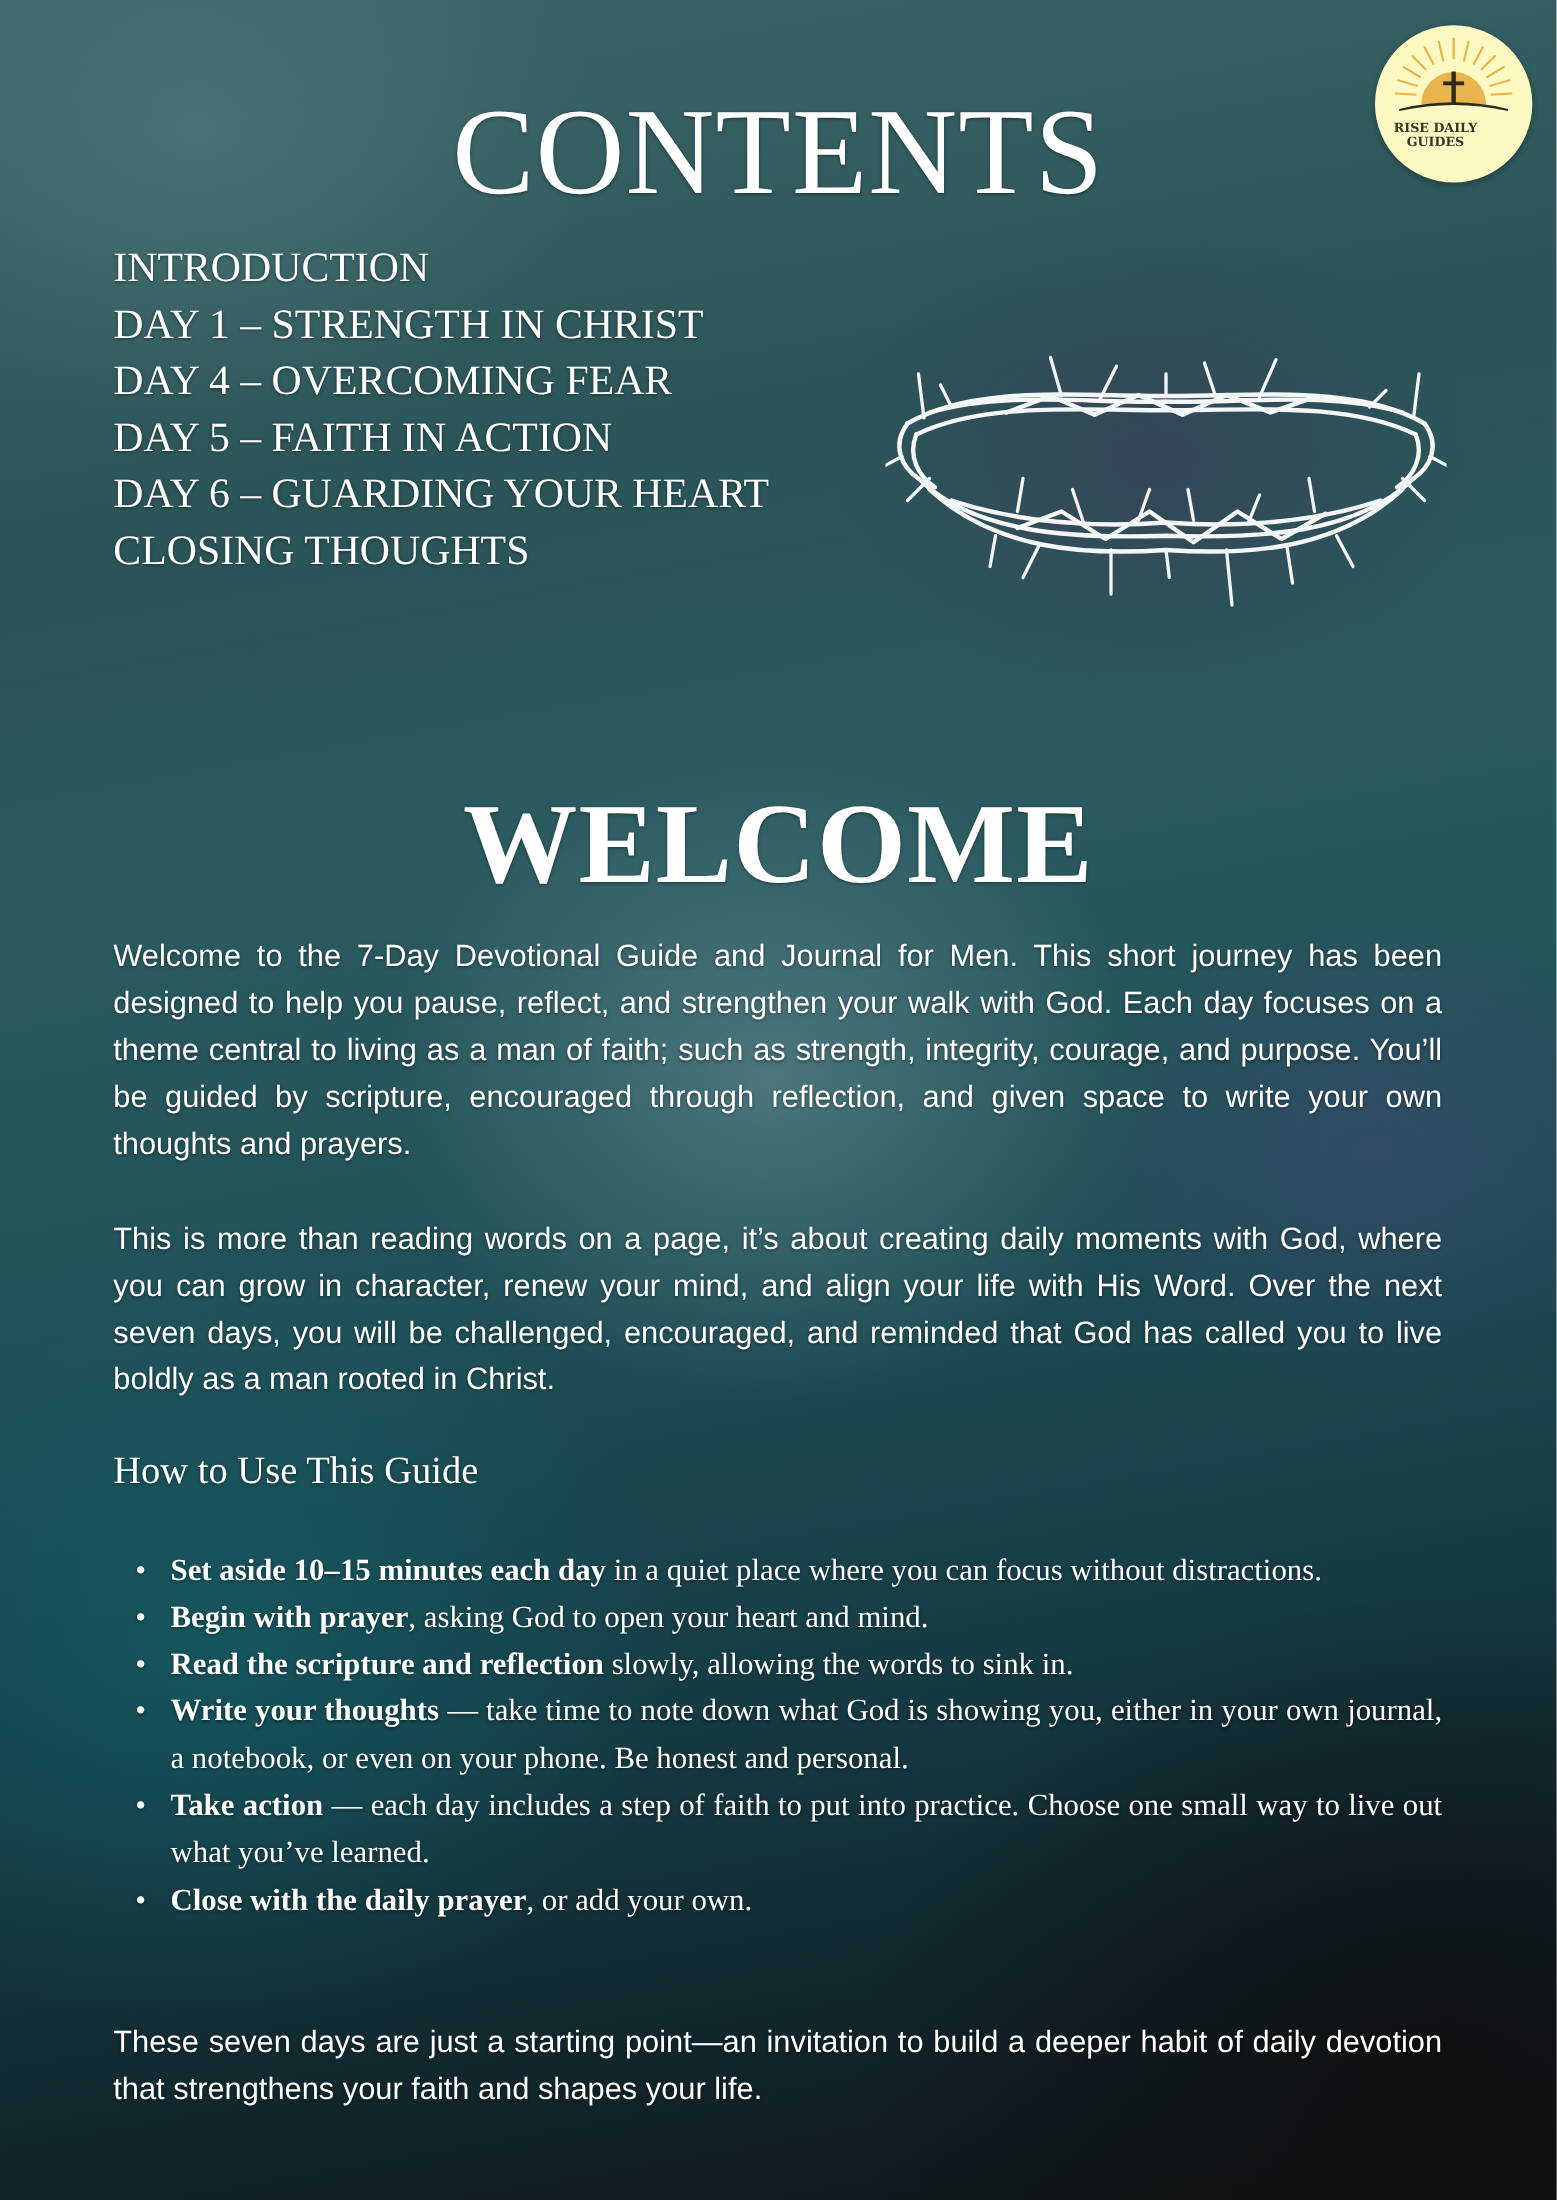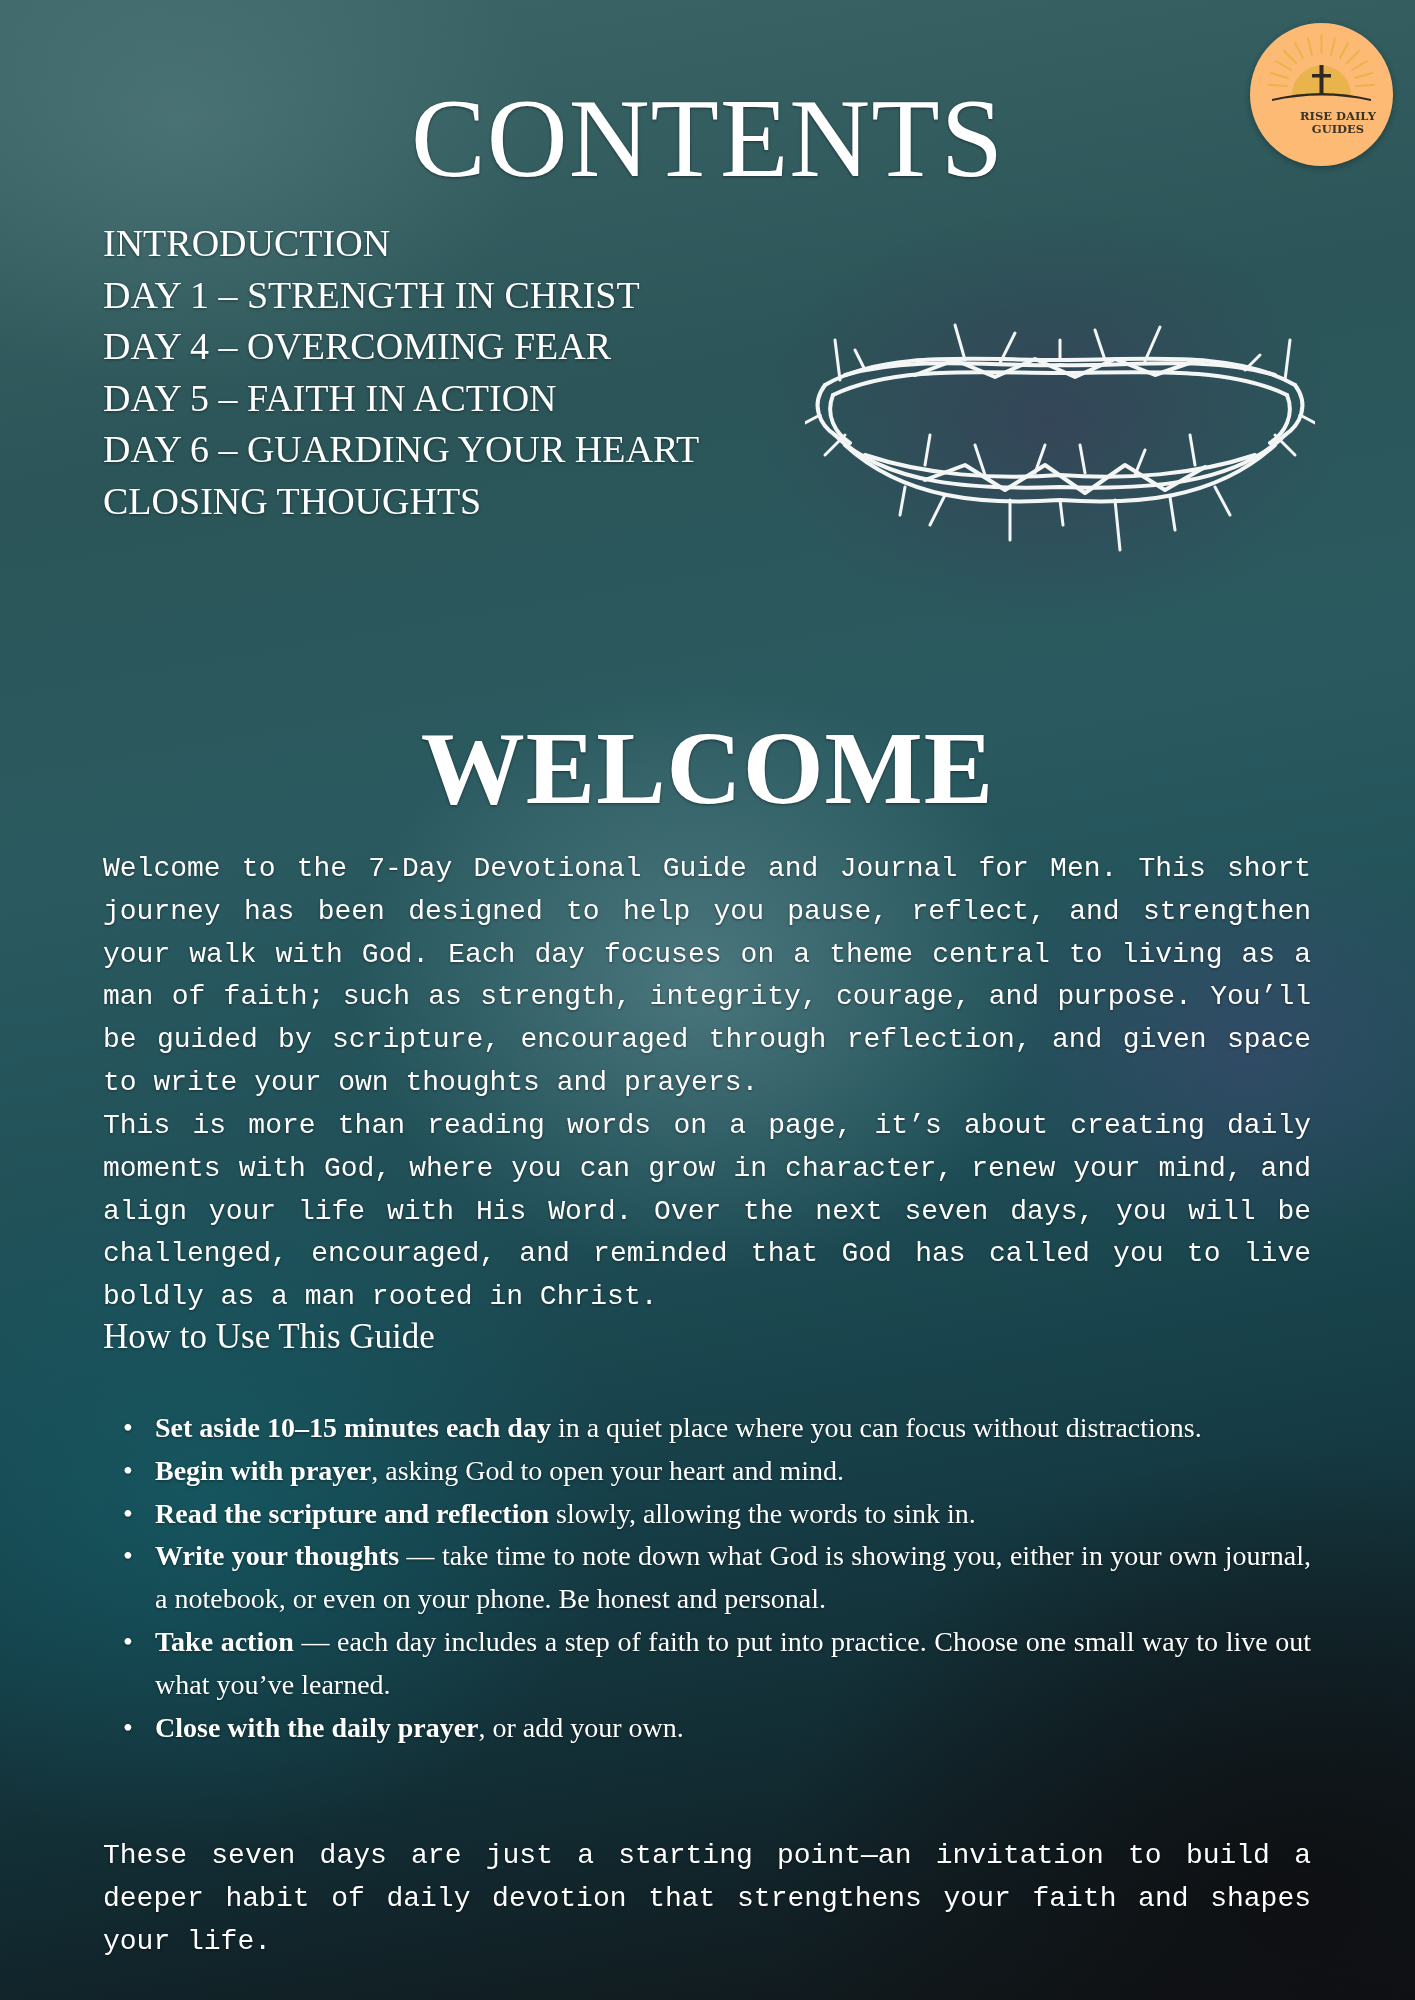--- a/index.html
+++ b/index.html
@@ -13,22 +13,22 @@
       radial-gradient(ellipse 500px 420px at 700px 980px, rgba(120,160,165,0.45), rgba(0,0,0,0) 70%),
       radial-gradient(ellipse 380px 300px at 1250px 1050px, rgba(70,70,120,0.45), rgba(0,0,0,0) 70%),
       radial-gradient(ellipse 600px 500px at 200px 1500px, rgba(20,95,105,0.65), rgba(0,0,0,0) 70%),
       radial-gradient(ellipse 700px 600px at 1300px 1900px, rgba(14,15,18,0.95), rgba(0,0,0,0) 75%),
       linear-gradient(170deg, #3d6668 0%, #2b5558 22%, #2a5a60 40%, #1f4e56 58%, #163e47 72%, #11262c 88%, #111315 100%);
   }
   .shade { text-shadow: 0 1px 3px rgba(0,0,0,0.45); }
 
   .logo {
     position: absolute; left: 1250px; top: 23px; width: 143px; height: 143px;
-    border-radius: 50%; background: #fdba74;
-    display: flex; flex-direction: column; align-items: flex-end; justify-content: flex-end;
+    border-radius: 50%; background: #fef9c3;
+    display: flex; flex-direction: column; align-items: flex-start; justify-content: flex-end;
     box-shadow: 0 2px 6px rgba(0,0,0,0.3);
   }
   .logo svg { position: absolute; left: 0; top: 0; }
   .logo-text {
     position: relative; font-family: "DejaVu Serif", serif; font-weight: bold;
     font-size: 11.5px; line-height: 13px; color: #3b3426; text-align: center;
     margin-bottom: 30px; width: 110px;
   }
 
   .title-contents {
@@ -46,21 +46,21 @@
   .crown { position: absolute; left: 805px; top: 315px; width: 510px; height: 240px; }
 
   .title-welcome {
     position: absolute; left: 0; top: 712px; width: 1415px; text-align: center;
     font-family: "Liberation Serif", serif; font-size: 104px; line-height: 112px;
     letter-spacing: 1px; margin: 0; font-weight: bold;
   }
 
   .body-text {
     position: absolute; left: 103px; width: 1208px;
-    font-family: Liberation Mono, monospace; font-size: 28px; line-height: 42.8px;
+    font-family: Liberation Sans, sans-serif; font-size: 28px; line-height: 42.8px;
     text-align: justify; margin: 0;
   }
   .p1 { top: 848px; }
   .p2 { top: 1105px; }
   .howto {
     position: absolute; left: 103px; top: 1313px; margin: 0;
     font-family: "Liberation Serif", serif; font-size: 35px; line-height: 48px; font-weight: normal;
   }
   .steps {
     position: absolute; left: 103px; top: 1407px; width: 1208px; margin: 0; padding: 0;

